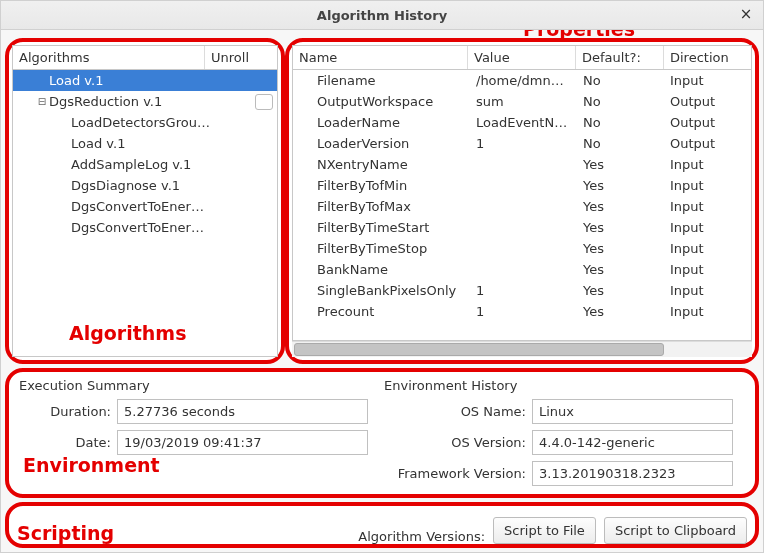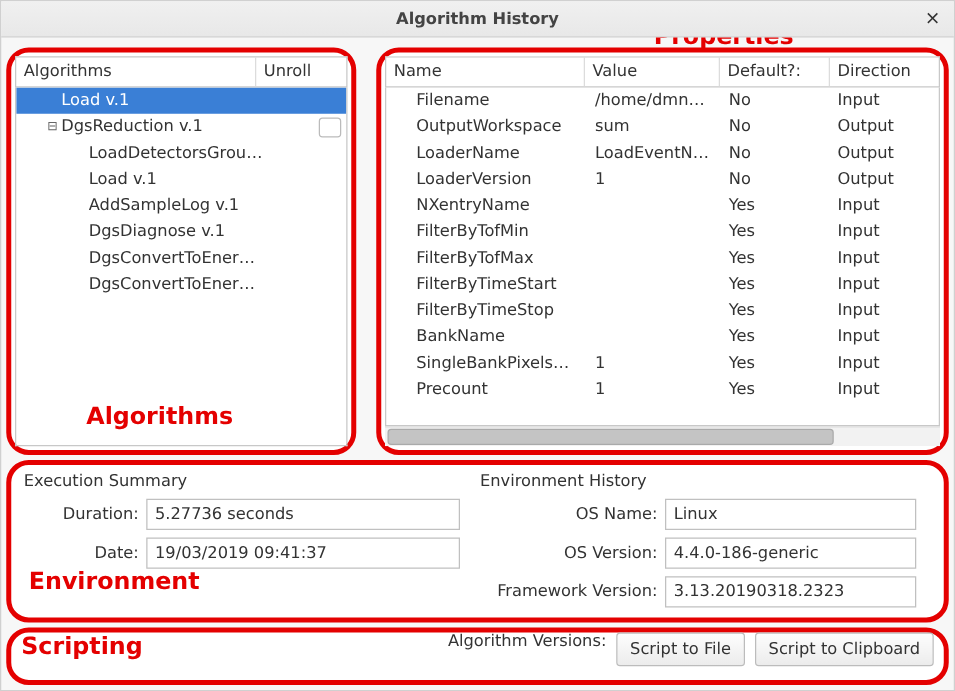--- a/index.html
+++ b/index.html
@@ -1,21 +1,21 @@
 <!DOCTYPE html>
 <html><head>
 <meta charset="utf-8">
 <style>
 html,body{margin:0;padding:0;font-family:"DejaVu Sans",Arial,sans-serif;font-size:13px;color:#333;background:#fff}
 .window{width:764px;height:553px;box-sizing:border-box;background:#f7f7f7;display:flex;flex-direction:column;border:1px solid #d0d0d0}
 .titlebar{height:28px;background:linear-gradient(#f0f0f0,#e8e8e8);border-bottom:1px solid #d0d0d0;display:flex;align-items:center;position:relative}
 .titlebar .title{flex:1;text-align:center;font-weight:700;color:#444}
 .titlebar .close{position:absolute;right:8px;top:4px;width:18px;height:18px;cursor:pointer;display:flex;align-items:center;justify-content:center;font-size:15px;color:#333}
 .content{flex:1;padding:4px;display:flex;flex-direction:column;gap:4px;overflow:hidden}
-.toprow{display:flex;gap:16px;flex:1;min-height:0}
+.toprow{display:flex;gap:0;flex:1;min-height:0}
 .panel{border:4px solid #e40000;border-radius:18px;background:#fff;box-sizing:border-box;padding:3px;position:relative;display:flex;flex-direction:column}
 .panel.algs{width:280px;flex:none}
 .panel.props{flex:1;min-width:0}
 .colhead{display:flex;border:1px solid #c8c8c8;background:#fff}
 .colhead>div{padding:4px 6px;font-size:13px;color:#333}
 .algs .colhead>div:first-child{flex:1;border-right:1px solid #dcdcdc}
 .algs .colhead>div:last-child{width:60px}
 .tree{flex:1;overflow:auto;border:1px solid #c8c8c8;border-top:none}
 .tree-row{display:flex;align-items:center;height:21px;padding:0 4px}
 .tree-row.sel{background:#3a7fd6;color:#fff}
@@ -42,21 +42,21 @@
 .scrollx .thumb{height:11px;background:#c4c4c4;border:1px solid #aaa;border-radius:3px;margin:0 2px;width:80%}
 .panel.env{padding:6px 10px;height:130px}
 .env-grid{display:flex;gap:4px}
 .env-col{width:50%}
 .sect-title{font-weight:400;color:#333;margin-bottom:4px}
 .kv{display:flex;align-items:center;margin:6px 12px}
 .kv .k{width:80px;color:#333;text-align:right;padding-right:6px}
 .kv .k2{width:130px}
 .kv .v{flex:1;border:1px solid #c0c0c0;background:#fff;padding:4px 6px;color:#333}
 .panel.env .panel-label{left:14px;bottom:18px}
-.panel.script{height:46px;display:flex;flex-direction:row;align-items:flex-start;padding:0 8px;gap:8px}
+.panel.script{height:46px;display:flex;flex-direction:row;align-items:flex-end;padding:0 8px;gap:8px}
 .panel.script .panel-label{position:static;padding-right:10px}
 .spacer{flex:1}
 .sel-lbl{color:#333}
 select,.btn{font:inherit;font-size:13px;padding:5px 10px;border:1px solid #bcbcbc;background:linear-gradient(#fdfdfd,#ececec);border-radius:3px;cursor:pointer;color:#333}
 select{appearance:none;-webkit-appearance:none;padding-right:22px;background:linear-gradient(#fdfdfd,#ececec);position:relative}
 .sel-wrap{position:relative;display:inline-block}
 .sel-wrap::after{content:"⌄";position:absolute;right:6px;top:3px;color:#555;pointer-events:none;font-size:13px}
 
 .propbody::-webkit-scrollbar{width:14px}
 .propbody::-webkit-scrollbar-thumb{background:#c4c4c4;border:1px solid #aaa;border-radius:3px}
@@ -224,21 +224,21 @@
           </div>
         </div>
         <div class="env-col">
           <div class="sect-title">Environment History</div>
           <div class="kv">
             <div class="k k2">OS Name:</div>
             <div class="v">Linux</div>
           </div>
           <div class="kv">
             <div class="k k2">OS Version:</div>
-            <div class="v">4.4.0-186-generic</div>
+            <div class="v">4.4.0-142-generic</div>
           </div>
           <div class="kv">
             <div class="k k2">Framework Version:</div>
             <div class="v">3.13.20190318.2323</div>
           </div>
         </div>
       </div>
       <div class="panel-label">Environment</div>
     </div>
 

